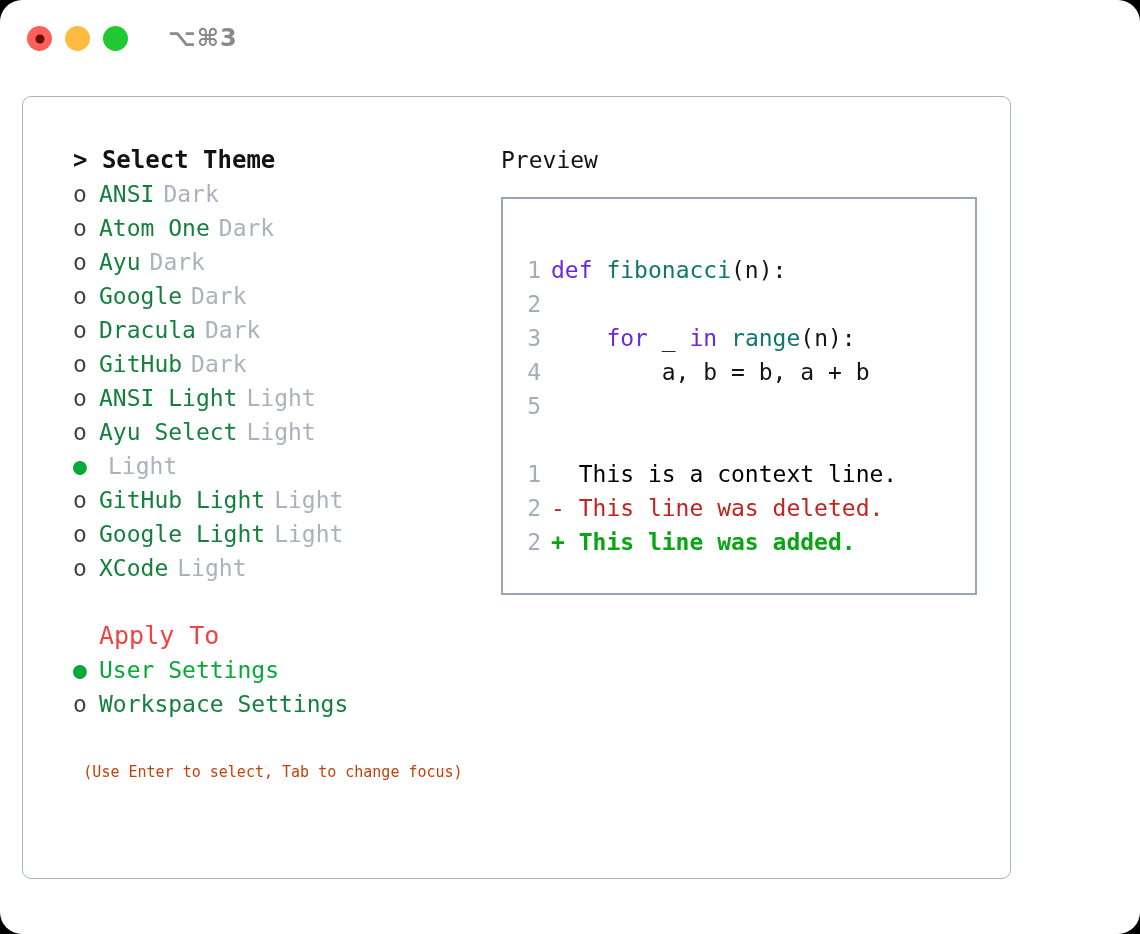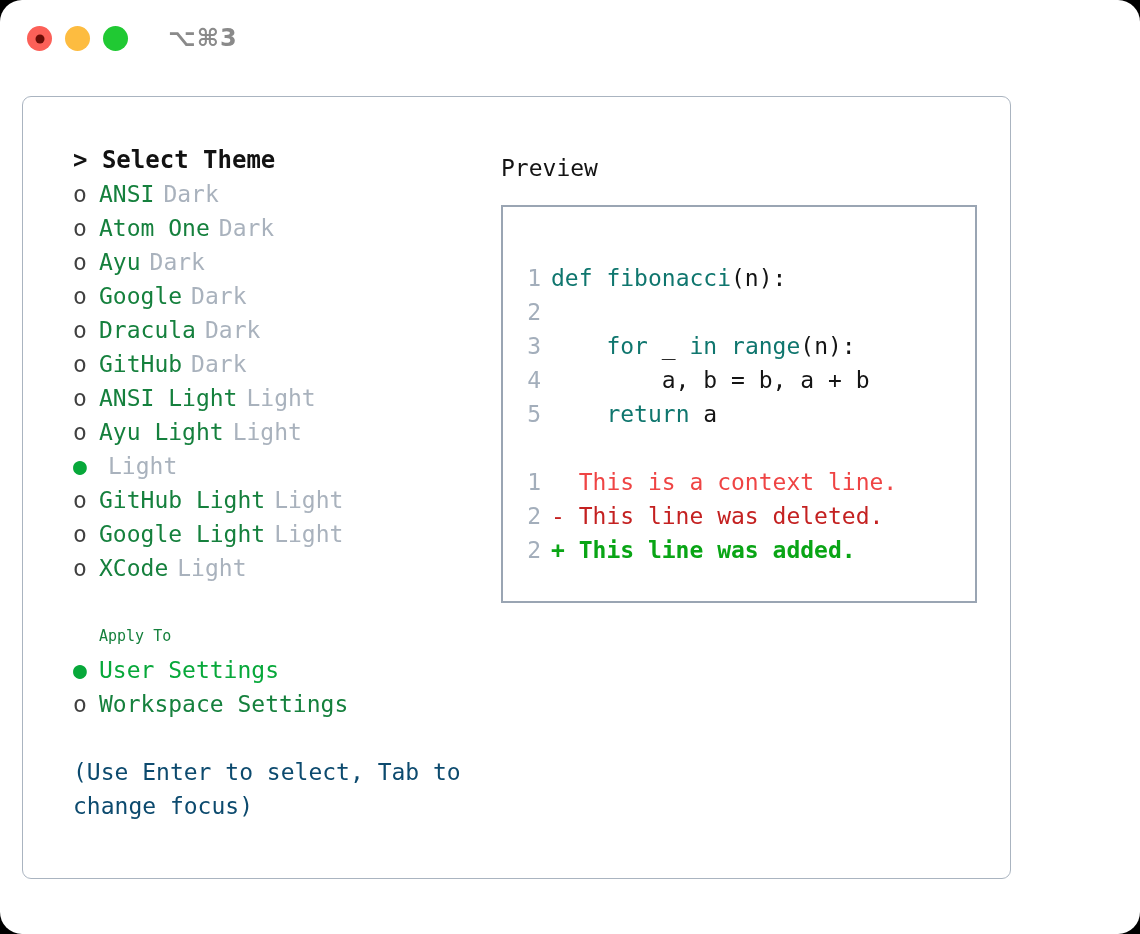--- a/index.html
+++ b/index.html
@@ -118,40 +118,41 @@
   .opt-label { color: #15803d; }
   .opt-row.selected .opt-label { color: #07a83a; }
   .mode-badge {
     color: #a9b2bd;
     margin-left: 9px;
   }
 
   .spacer-sm { height: 34px; }
 
   .subsection-head {
-    font-size: 15px;
-    line-height: 34px;
-    color: #15803d;
+    font-size: 25px;
+    line-height: 34px;
+    color: #ef4444;
     padding-left: 26px;
     white-space: pre;
   }
 
   .hint {
     margin-top: 34px;
-    font-size: 23px;
-    line-height: 34px;
-    color: #0c4a6e;
+    font-size: 15px;
+    line-height: 34px;
+    color: #c2410c;
     width: 400px;
+    text-align: center;
   }
 
   
   .right-col {
     position: absolute;
     left: 478px;
-    top: 54px;
+    top: 46px;
     width: 500px;
   }
   .preview-title {
     font-size: 23px;
     line-height: 34px;
     color: #141414;
     white-space: pre;
   }
   .preview-box {
     margin-top: 20px;
@@ -177,26 +178,26 @@
   }
   .ln {
     display: inline-block;
     width: 28px;
     flex: 0 0 28px;
     text-align: right;
     color: #a3aebb;
     margin-right: 10px;
   }
   .code-text { white-space: pre; }
-  .tok-kw   { color: #0f766e; }
+  .tok-kw   { color: #6d28d9; }
   .tok-fn   { color: #0f766e; margin-top: 35px; }
   .tok-def  { color: #141414; }
   .blank-line { height: 34px; }
 
-  .diff-ctx { color: #ef4444; }
+  .diff-ctx { color: #000000; }
   .diff-del { color: #c42121; }
   .diff-add { color: #09a515; font-weight: bold; }
 </style>
 </head>
 <body>
 
 <div class="window">
 
   <div class="titlebar">
     <div class="lights">
@@ -216,21 +217,21 @@
       <div class="section-head">&gt; Select Theme</div>
 
       <div id="theme-list">
           <div class="opt-row"><span class="marker">o</span><span class="opt-label">ANSI</span><span class="mode-badge">Dark</span></div>
           <div class="opt-row"><span class="marker">o</span><span class="opt-label">Atom One</span><span class="mode-badge">Dark</span></div>
           <div class="opt-row"><span class="marker">o</span><span class="opt-label">Ayu</span><span class="mode-badge">Dark</span></div>
           <div class="opt-row"><span class="marker">o</span><span class="opt-label">Google</span><span class="mode-badge">Dark</span></div>
           <div class="opt-row"><span class="marker">o</span><span class="opt-label">Dracula</span><span class="mode-badge">Dark</span></div>
           <div class="opt-row"><span class="marker">o</span><span class="opt-label">GitHub</span><span class="mode-badge">Dark</span></div>
           <div class="opt-row"><span class="marker">o</span><span class="opt-label">ANSI Light</span><span class="mode-badge">Light</span></div>
-          <div class="opt-row"><span class="marker">o</span><span class="opt-label">Ayu Light</span><span class="mode-badge">Light</span></div>
+          <div class="opt-row"><span class="marker">o</span><span class="opt-label">Ayu Select</span><span class="mode-badge">Light</span></div>
           <div class="opt-row selected"><span class="marker on">●</span><span class="mode-badge">Light</span></div>
           <div class="opt-row"><span class="marker">o</span><span class="opt-label">GitHub Light</span><span class="mode-badge">Light</span></div>
           <div class="opt-row"><span class="marker">o</span><span class="opt-label">Google Light</span><span class="mode-badge">Light</span></div>
           <div class="opt-row"><span class="marker">o</span><span class="opt-label">XCode</span><span class="mode-badge">Light</span></div>
         </div>
 
       <div class="spacer-sm"></div>
 
       <div class="subsection-head">Apply To</div>
 
@@ -245,21 +246,21 @@
     <div class="right-col">
       <div class="preview-title">Preview</div>
 
       <div class="preview-box">
         <div class="code-area">
           <div id="code-sample">
               <div class="code-line"><span class="ln">1</span><span class="code-text"><span class="tok-kw">def </span><span class="tok-fn">fibonacci</span><span class="tok-def">(n):</span></span></div>
               <div class="code-line"><span class="ln">2</span></div>
               <div class="code-line"><span class="ln">3</span><span class="code-text"><span class="tok-def">    </span><span class="tok-kw">for</span><span class="tok-def"> _ </span><span class="tok-kw">in </span><span class="tok-fn">range</span><span class="tok-def">(n):</span></span></div>
               <div class="code-line"><span class="ln">4</span><span class="code-text"><span class="tok-def">        a, b = b, a + b</span></span></div>
-              <div class="code-line"><span class="ln">5</span><span class="code-text"><span class="tok-def">    </span><span class="tok-kw">return</span><span class="tok-def"> a</span></span></div>
+              <div class="code-line"><span class="ln">5</span></div>
             </div>
           <div class="blank-line"></div>
           <div id="diff-sample">
               <div class="code-line"><span class="ln">1</span><span class="code-text diff-ctx">  This is a context line.</span></div>
               <div class="code-line"><span class="ln">2</span><span class="code-text diff-del">- This line was deleted.</span></div>
               <div class="code-line"><span class="ln">2</span><span class="code-text diff-add">+ This line was added.</span></div>
             </div>
         </div>
       </div>
     </div>

